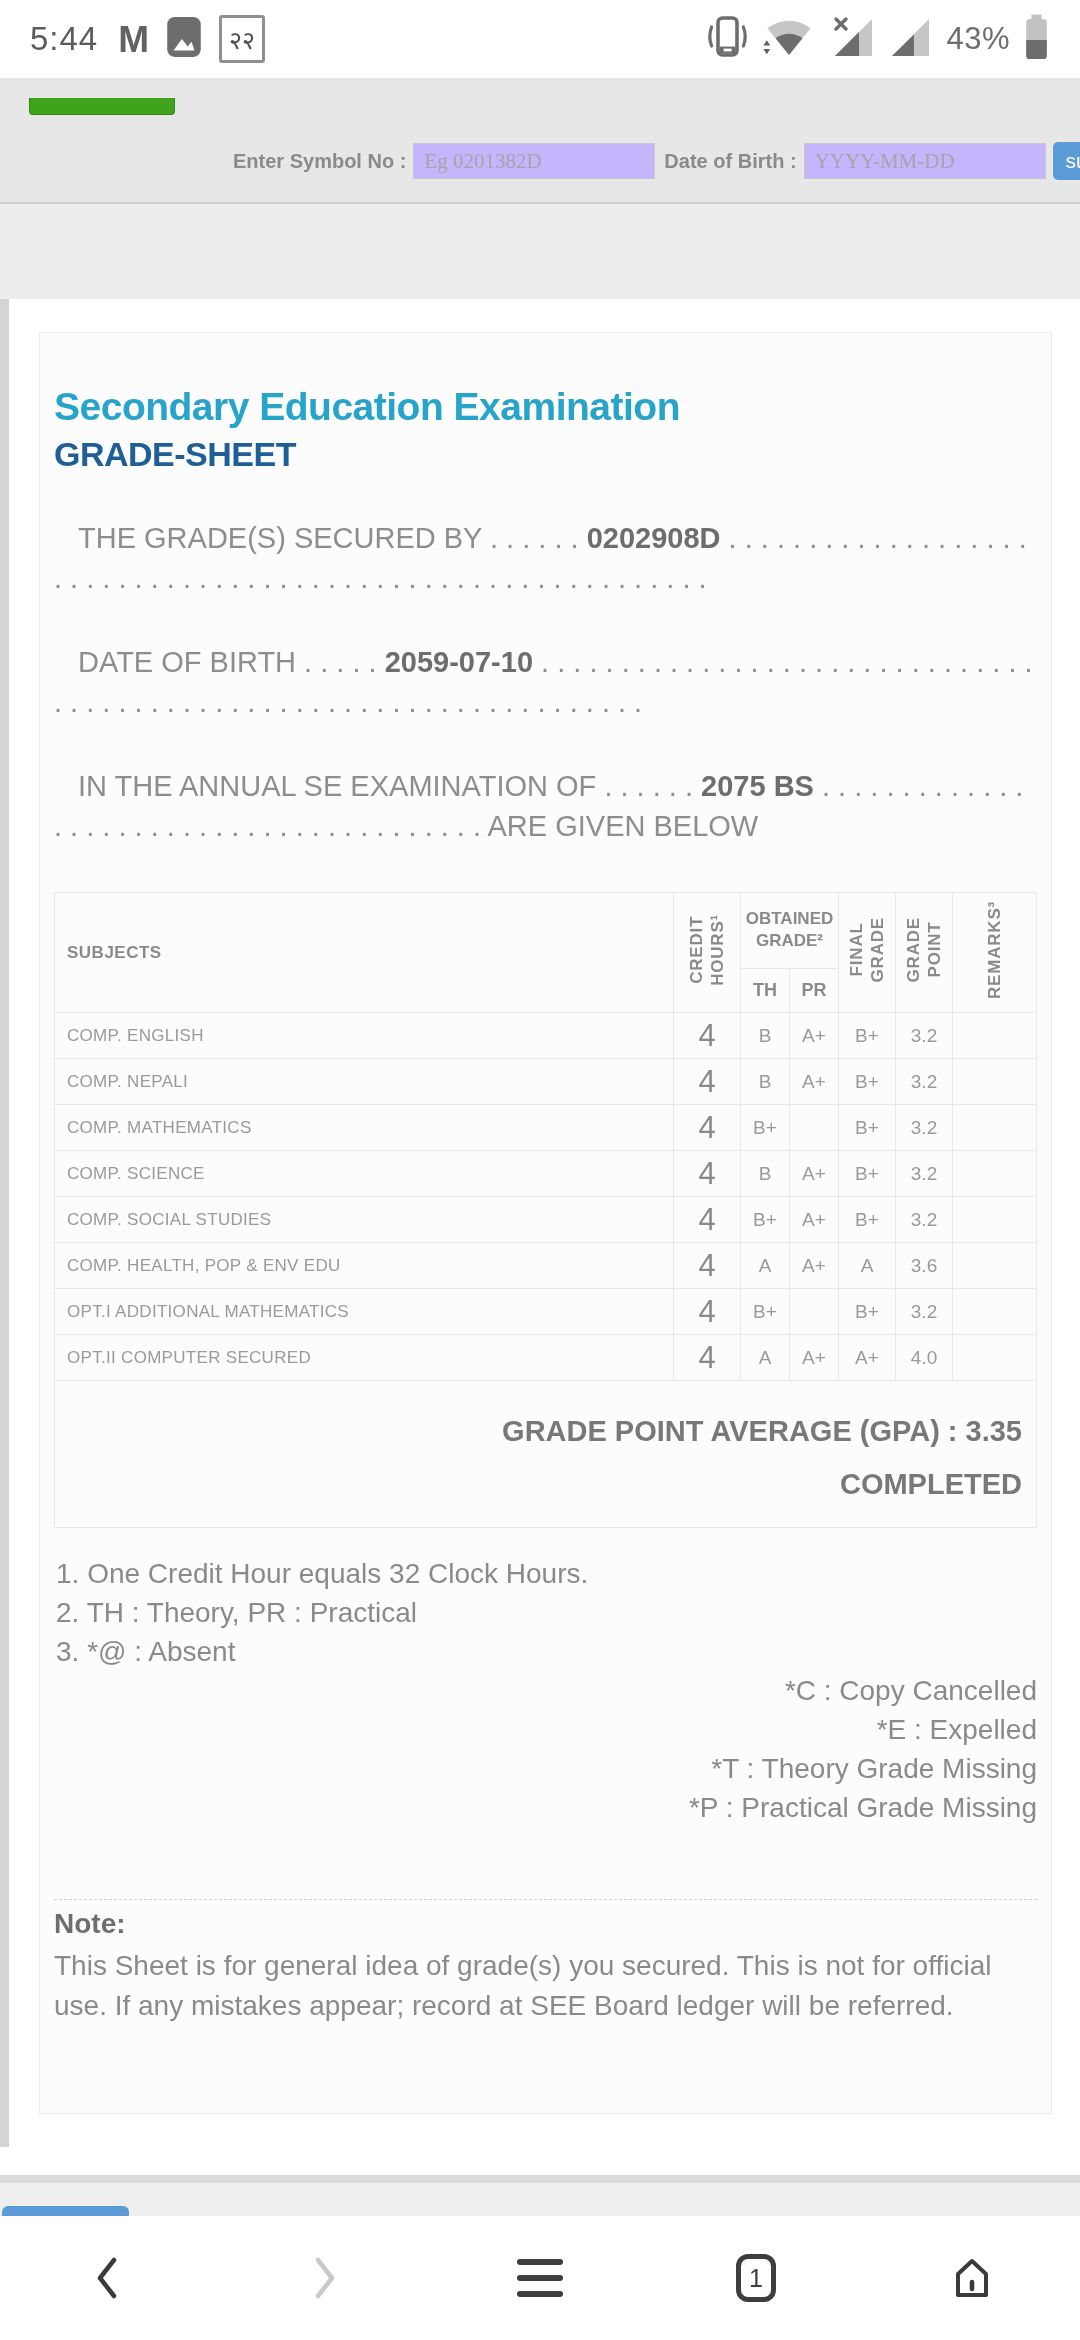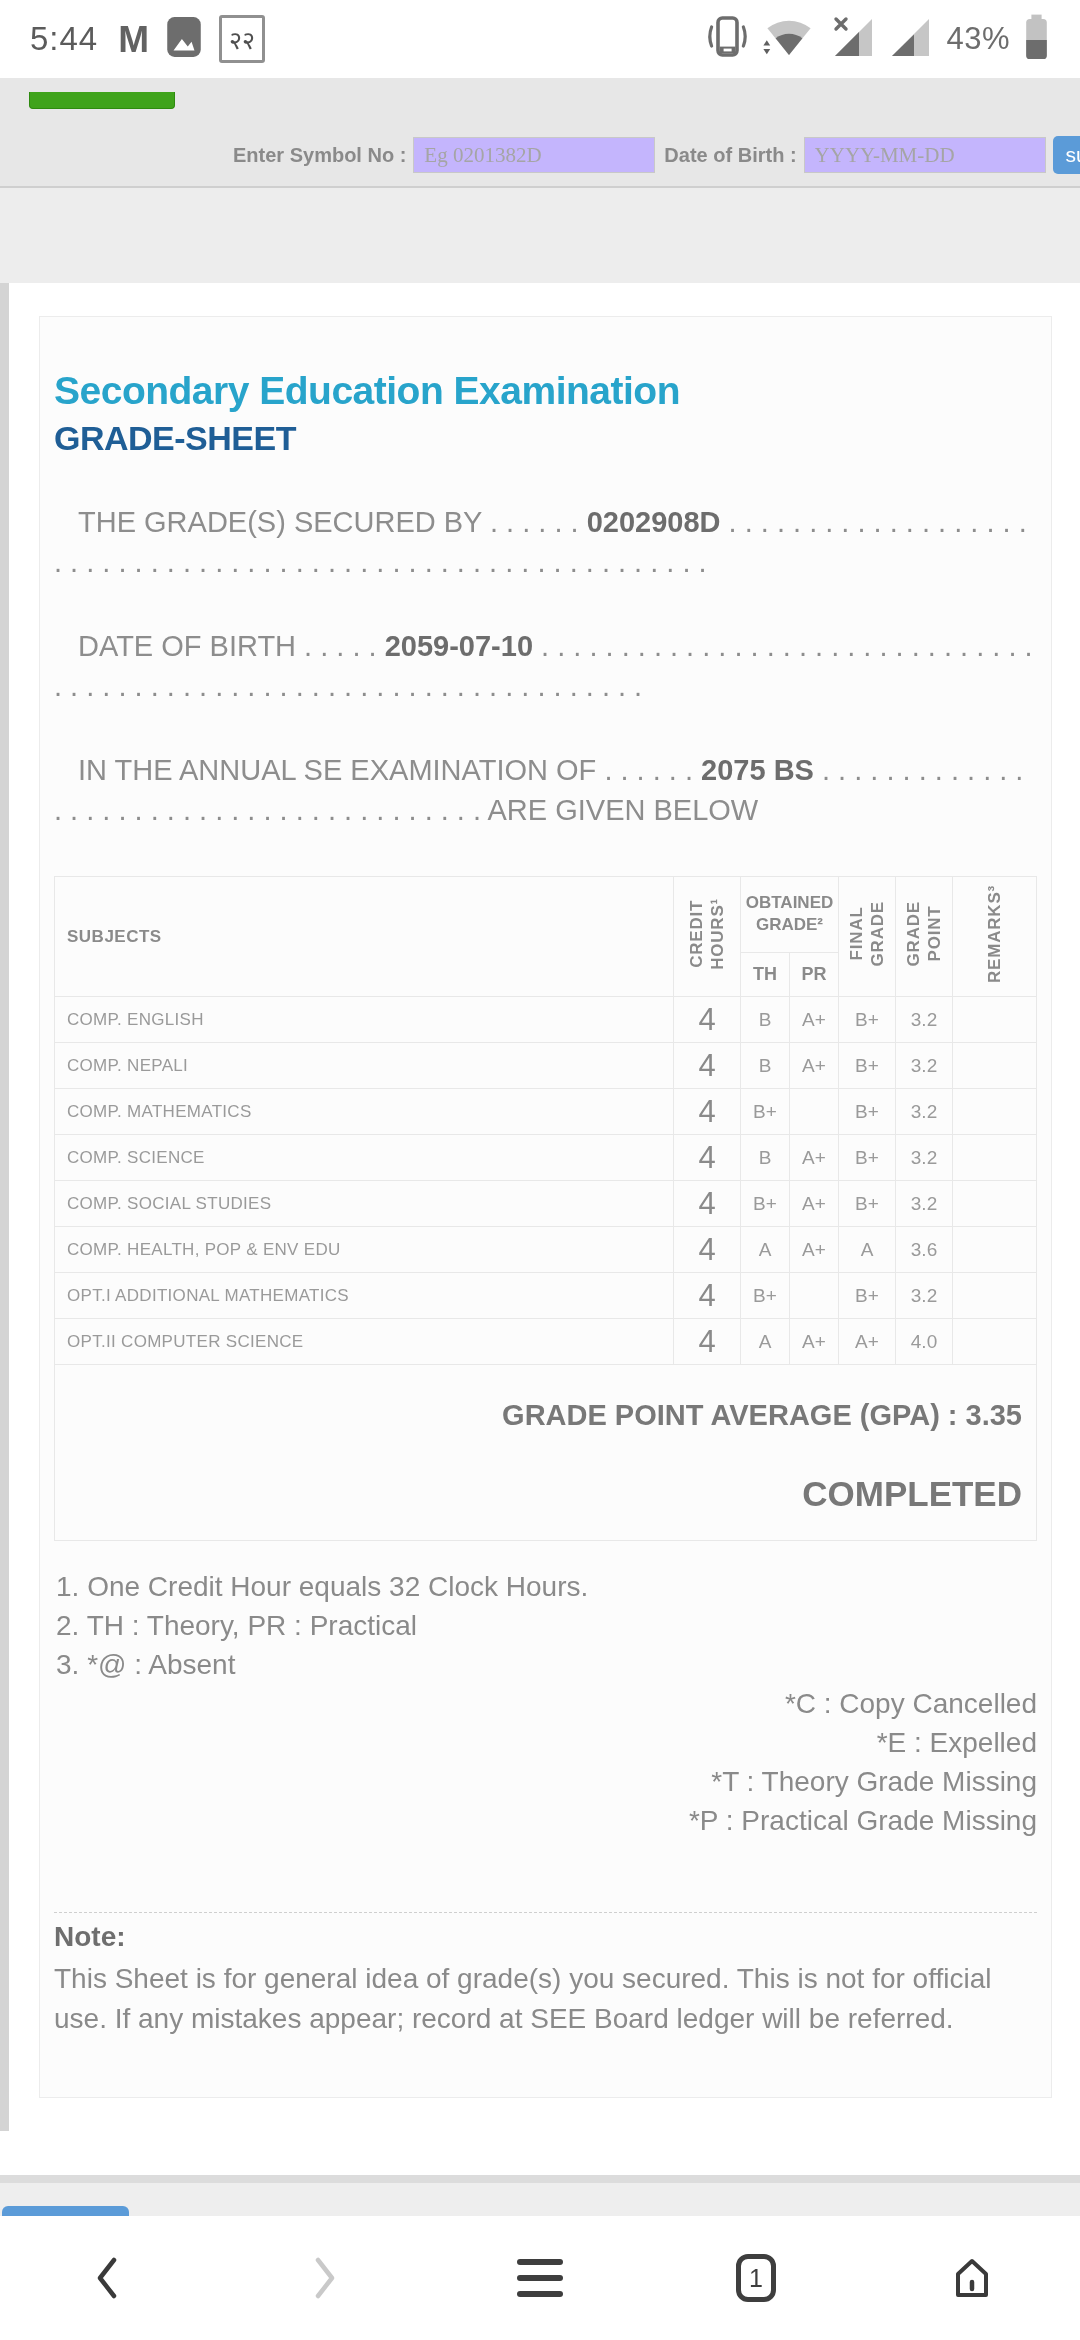--- a/index.html
+++ b/index.html
@@ -20,22 +20,22 @@
   .nepali-box{
     width:46px; height:48px; border:3px solid #909090; border-radius:3px;
     background:#fff; display:flex; align-items:center; justify-content:center;
     font-size:25px; color:#4f4f4f;
   }
   .sb-right{ margin-left:auto; display:flex; align-items:center; gap:13px; }
   .sb-batt-text{ font-size:31px; color:#6d6d6d; letter-spacing:0.5px; }
 
   
   .form-panel{
-    height:110px; background:#e7e7e7; border-bottom:2px solid #cfcfcf;
-    padding-top:14px;
+    height:126px; background:#e7e7e7; border-bottom:2px solid #cfcfcf;
+    padding-top:20px;
   }
   .green-btn{
     display:block; margin-left:29px; width:146px; height:17px;
     background:#3fa31b; border:1px solid #2e8a0f; border-top:none;
     border-radius:0 0 4px 4px; cursor:pointer;
   }
   .form-row{ display:flex; align-items:center; margin-top:27px; padding-left:233px; }
   .form-label{ font-size:20px; font-weight:bold; color:#8a8a8a; margin-right:7px; white-space:nowrap; }
   .form-input{
     width:242px; height:36px; border:1px solid #c8c8c8; border-radius:0;
@@ -79,21 +79,21 @@
   td.c-subject{ font-size:17px; color:#9a9a9a; text-align:left; padding-left:12px; letter-spacing:0.3px; }
   td.c-credit{ font-size:31px; color:#8a8a8a; text-align:center; }
   td.c-grade{ font-size:19px; color:#9a9a9a; text-align:center; }
 
   
   .gpa-block{
     border:1px solid #e8e8e8; border-top:none; padding:34px 14px 26px;
     text-align:right; color:#787878; font-weight:bold;
   }
   .gpa-line{ font-size:29px; }
-  .completed-line{ font-size:35px; margin-top:42px; }
+  .completed-line{ font-size:29px; margin-top:20px; }
 
   
   .footnotes{ padding:26px 0 0 2px; font-size:28px; color:#8a8a8a; line-height:39px; }
   .footnotes .indent{ padding-left:30px;text-align:right; }
 
   .dashed-sep{ border-top:1px dashed #cfcfcf; margin-top:72px; }
 
   .note{ margin-top:8px; }
   .note-title{ font-size:28px; font-weight:bold; color:#6e6e6e; }
   .note-body{ font-size:28px; color:#8a8a8a; line-height:40px; margin-top:6px; width:945px; }
@@ -289,21 +289,21 @@
           <tr>
             <td class="c-subject">OPT.I ADDITIONAL MATHEMATICS</td>
             <td class="c-credit">4</td>
             <td class="c-grade">B+</td>
             <td class="c-grade"></td>
             <td class="c-grade">B+</td>
             <td class="c-grade">3.2</td>
             <td class="c-grade"></td>
           </tr>
           <tr>
-            <td class="c-subject">OPT.II COMPUTER SCIENCE</td>
+            <td class="c-subject">OPT.II COMPUTER SECURED</td>
             <td class="c-credit">4</td>
             <td class="c-grade">A</td>
             <td class="c-grade">A+</td>
             <td class="c-grade">A+</td>
             <td class="c-grade">4.0</td>
             <td class="c-grade"></td>
           </tr>
         </tbody>
       </table>
 

